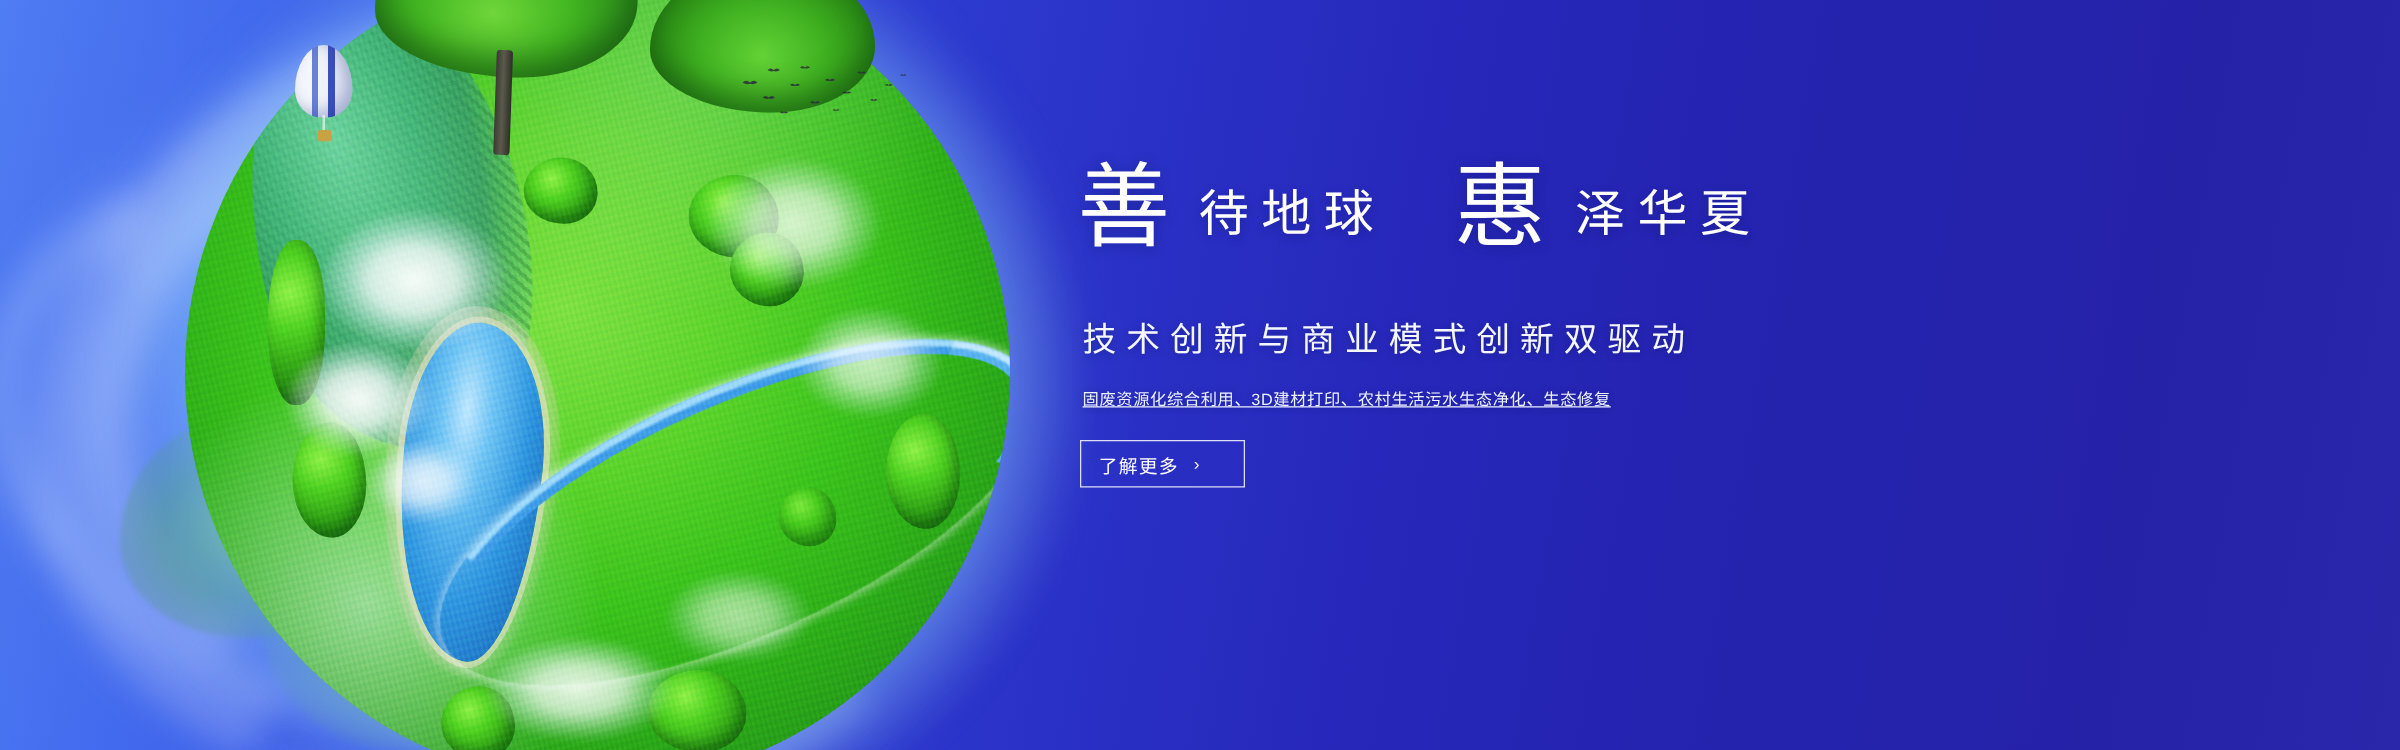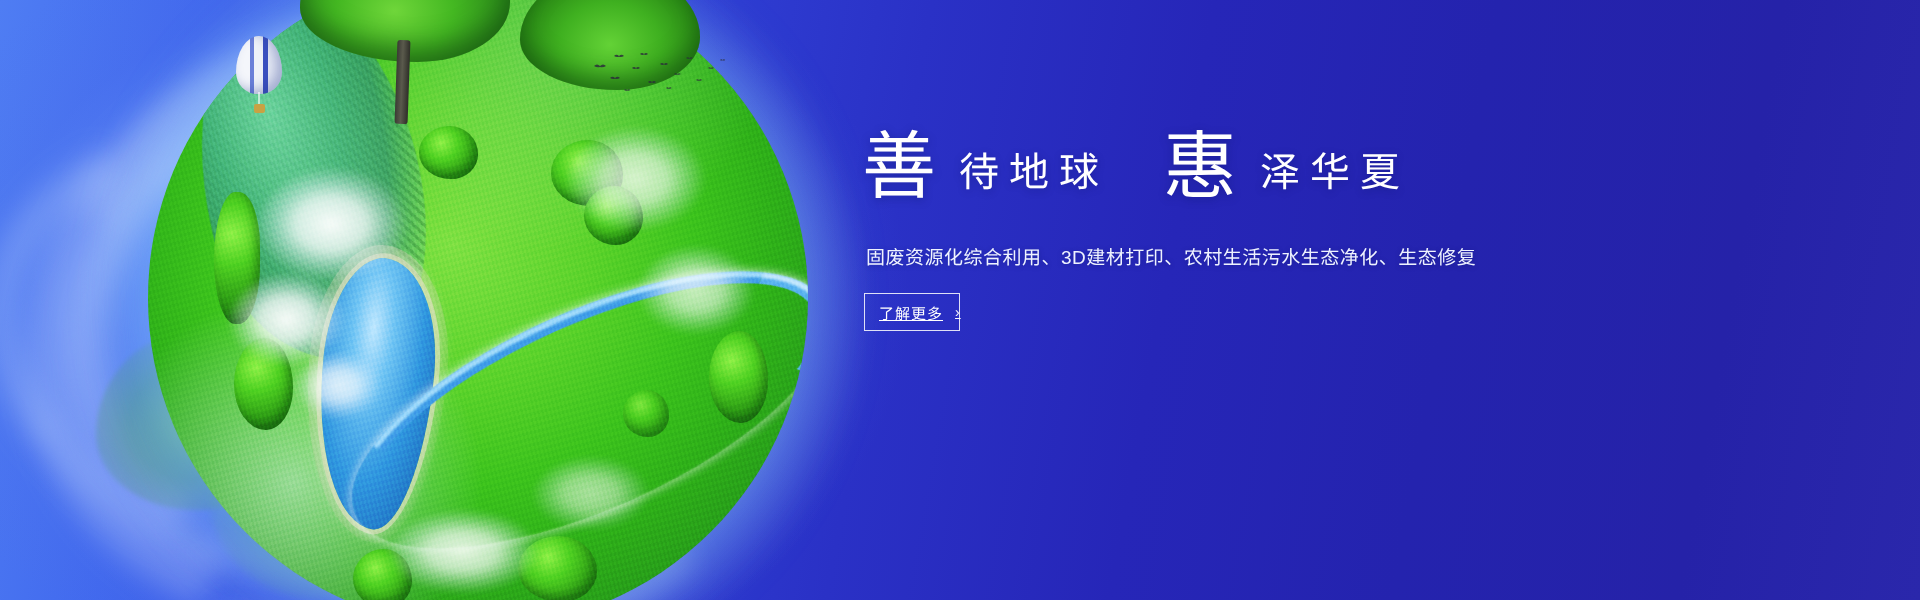--- a/index.html
+++ b/index.html
@@ -360,45 +360,45 @@
     margin: 28px 0 0 4px;
     font-size: 27px;
     letter-spacing: 8px;
     font-weight: 400;
     color: #f4f7ff;
     text-shadow: 0 1px 6px rgba(10,20,90,0.35);
     white-space: nowrap;
   }
   .desc {
     margin: 20px 0 0 4px;
-    font-size: 19px;
+    font-size: 13px;
     letter-spacing: 0.5px;
     color: #eef2ff;
     text-shadow: 0 1px 5px rgba(10,20,90,0.35);
     white-space: nowrap;
+    text-decoration: underline;
   }
 
   .cta {
     margin: 24px 0 0 2px;
     display: inline-flex;
     align-items: center;
     justify-content: flex-start;
     gap: 12px;
-    width: 96px;
+    width: 132px;
     height: 38px;
     border: 1px solid rgba(255,255,255,0.85);
     background: transparent;
     color: #ffffff;
     font-size: 15px;
     letter-spacing: 1px;
     font-family: "Liberation Sans", "DejaVu Sans", sans-serif;
     cursor: pointer;
     padding: 0 14px;
     white-space: nowrap;
-    text-decoration: underline;
   }
   .cta .chev { font-size: 14px; line-height: 1; opacity: .95; }
 </style>
 </head>
 <body>
 
 <div class="banner">
 
   <div class="sky-glow"></div>
   <div class="sky-glow2"></div>
@@ -478,20 +478,21 @@
 
   <div class="copy">
     <div class="headline">
       <span class="hl-big">善</span>
       <span class="hl-small">待地球</span>
       <span class="hl-gap"></span>
       <span class="hl-big">惠</span>
       <span class="hl-small">泽华夏</span>
     </div>
 
+    <div class="subtitle">技术创新与商业模式创新双驱动</div>
     <div class="desc">固废资源化综合利用、3D建材打印、农村生活污水生态净化、生态修复</div>
 
     <button class="cta">
       <span>了解更多</span>
       <span class="chev">›</span>
     </button>
   </div>
 
 </div>
 

